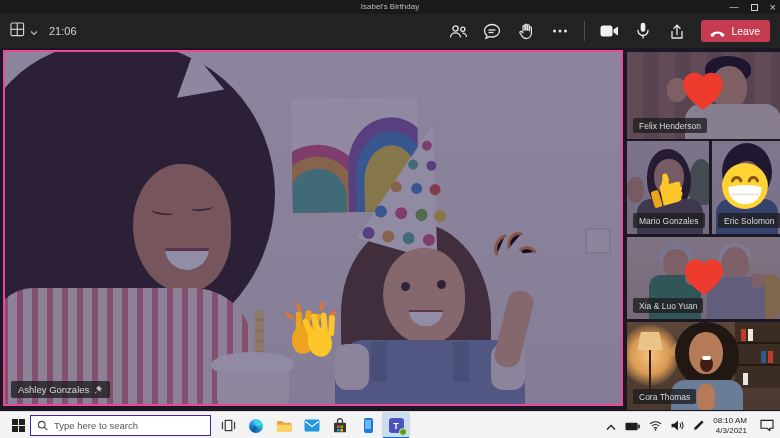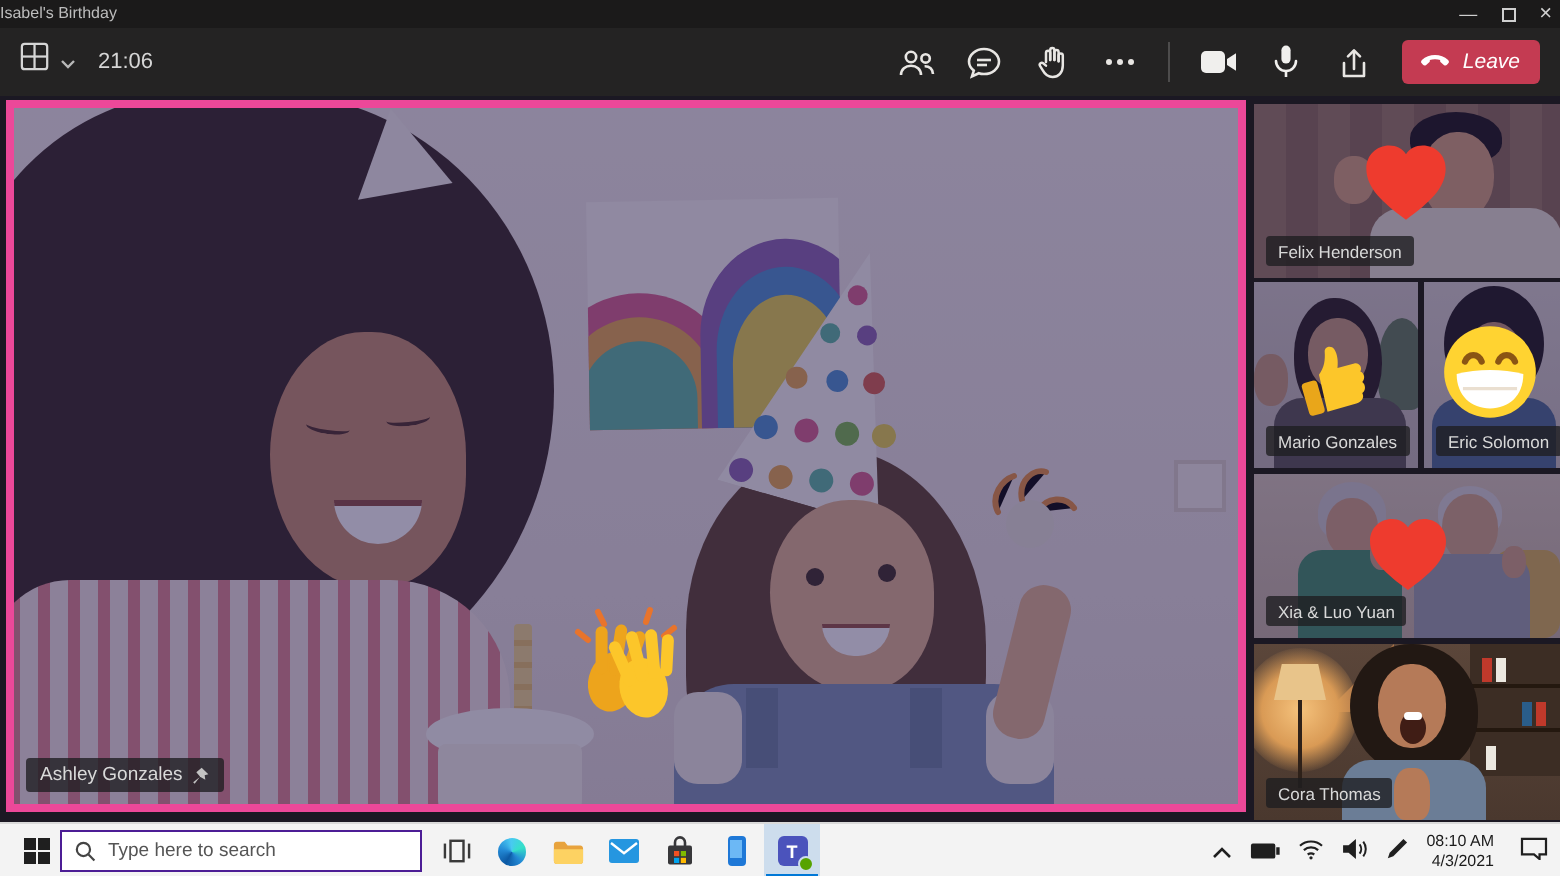--- a/index.html
+++ b/index.html
@@ -2,39 +2,39 @@
 <html><head>
 <meta charset="utf-8">
 <style>
   * { margin:0; padding:0; box-sizing:border-box; }
   html,body { width:780px; height:438px; }
   body { font-family:"Liberation Sans", sans-serif; background:#000; }
   .screen { position:relative; width:780px; height:438px; overflow:hidden; background:#1b1823; }
 
   
   .titlebar { position:absolute; top:0; left:0; width:780px; height:14px; background:#1b1a1a; z-index:20; }
-  .titlebar .title { position:absolute; left:0; right:0; top:2px; text-align:left; font-size:8px; color:#bdbdbd; }
+  .titlebar .title { position:absolute; left:0; right:0; top:2px; text-align:center; font-size:8px; color:#bdbdbd; }
   .win-controls { position:absolute; right:4px; top:0; height:14px; display:flex; align-items:center; gap:12px; }
   .win-controls .wc { color:#cfcfcf; font-size:9px; line-height:14px; cursor:default; }
   .wc-max { width:7px; height:7px; border:1px solid #cfcfcf; display:inline-block; }
 
   
   .toolbar { position:absolute; top:14px; left:0; width:780px; height:34px; background:#242323; z-index:19; }
   .tb-left { position:absolute; left:10px; top:0; height:34px; display:flex; align-items:center; gap:5px; }
   .timer { color:#d6d6d6; font-size:11px; margin-left:6px; }
   .tb-right { position:absolute; right:10px; top:0; height:34px; display:flex; align-items:center; gap:14px; }
   .tb-btn { display:flex; align-items:center; justify-content:center; width:20px; height:24px; }
   .tb-divider { width:1px; height:20px; background:#4d4c4c; }
-  .leave-btn { display:flex; align-items:flex-start; gap:6px; background:#c43b52; color:#fff;
-               font-size:10.5px; padding:5px 10px 5px 9px; border-radius:3px; border:none;font-style:italic; }
+  .leave-btn { display:flex; align-items:flex-end; gap:6px; background:#c43b52; color:#fff;
+               font-size:10.5px; padding:5px 10px 5px 9px; border-radius:3px; border:none; }
 
   
   .stage { position:absolute; top:48px; left:0; width:780px; height:363px; background:#1b1823; }
   .main-video { position:absolute; left:3px; top:2px; width:620px; height:356px;
-                border:4px solid #ec4899; background:#efe8e6; overflow:hidden; }
+                border:2px solid #ec4899; background:#efe8e6; overflow:hidden; }
   .dim { position:absolute; inset:0; background:rgba(38,27,80,0.50); z-index:4; }
 
   .nametag { position:absolute; left:6px; bottom:6px; background:rgba(30,30,32,0.78); color:#d9d9d9;
              font-size:8.5px; padding:2.5px 6px; border-radius:2px; display:flex; align-items:center; gap:4px; z-index:6; white-space:nowrap; }
   .reaction { position:absolute; z-index:6; }
 
   
   .mv-wall { position:absolute; inset:0; background:linear-gradient(180deg,#f3edea 0%, #eae2e0 70%, #e4dbd9 100%); }
   .mv-art { position:absolute; left:287px; top:46px; width:126px; height:114px; background:#faf6f2; transform:rotate(-1deg); overflow:hidden; }
   .mv-art .arc { position:absolute; border-radius:50% 50% 0 0; }

